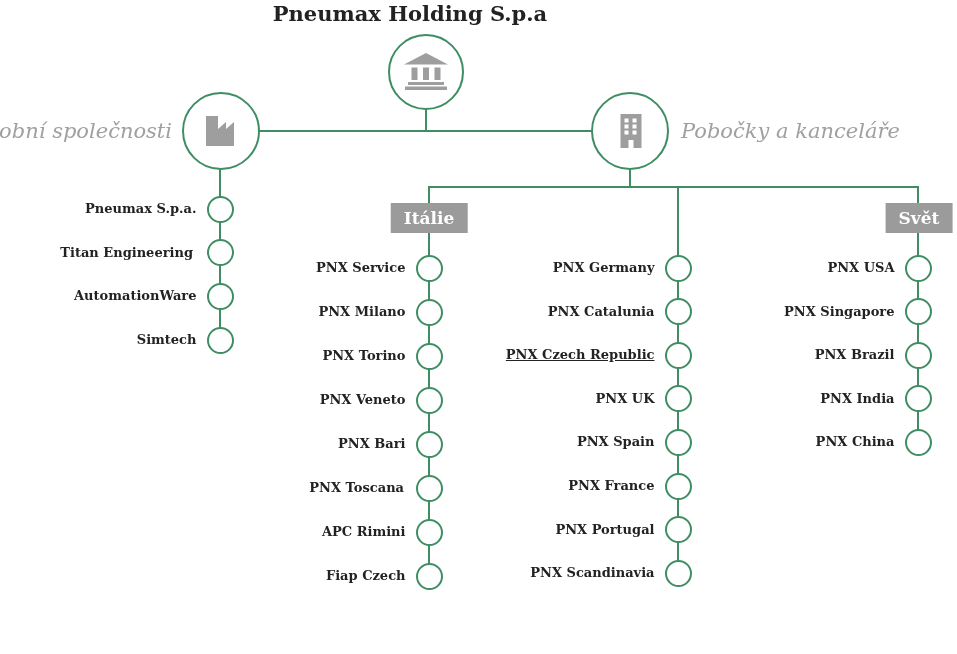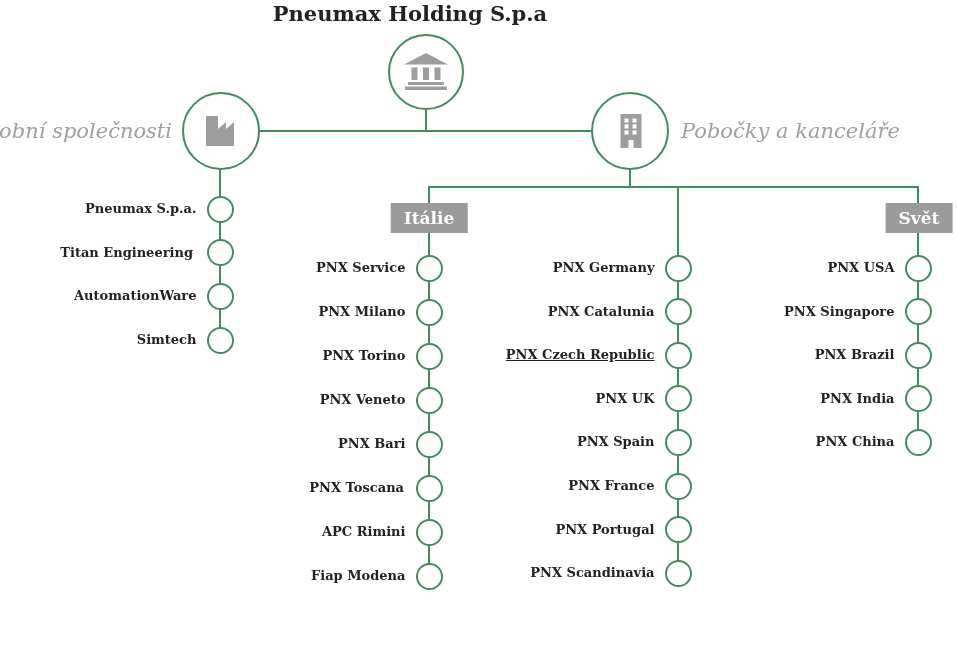--- a/index.html
+++ b/index.html
@@ -113,21 +113,21 @@
       <div class="node-label" style="top: 342px; right: 551.5px; margin-left: 31px;">PNX Torino</div>
       <div class="node-circle" style="left: 415.5px; top: 342.5px;"></div>
       <div class="node-label" style="top: 386px; right: 551.5px;">PNX Veneto</div>
       <div class="node-circle" style="left: 415.5px; top: 386.5px;"></div>
       <div class="node-label" style="top: 430px; right: 551.5px;">PNX Bari</div>
       <div class="node-circle" style="left: 415.5px; top: 430.5px;"></div>
       <div class="node-label" style="top: 474px; right: 553px;">PNX Toscana</div>
       <div class="node-circle" style="left: 415.5px; top: 474.5px;"></div>
       <div class="node-label" style="top: 518px; right: 551.5px;">APC Rimini</div>
       <div class="node-circle" style="left: 415.5px; top: 518.5px;"></div>
-      <div class="node-label" style="top: 562px; right: 551.5px;">Fiap Modena</div>
+      <div class="node-label" style="top: 562px; right: 551.5px;">Fiap Czech</div>
       <div class="node-circle" style="left: 415.5px; top: 562.5px;"></div>
     </div>
 
   <div>
       <div class="vline" style="left: 677px; top: 186px; height: 387.2px;"></div>
       <div class="node-label" style="top: 254px; right: 302.5px;">PNX Germany</div>
       <div class="node-circle" style="left: 664.5px; top: 254.5px;"></div>
       <div class="node-label" style="top: 297.6px; right: 302.5px;">PNX Catalunia</div>
       <div class="node-circle" style="left: 664.5px; top: 298.1px;"></div>
       <div class="node-label" style="top: 341.2px; right: 302.5px; text-decoration: underline;">PNX Czech Republic</div>

